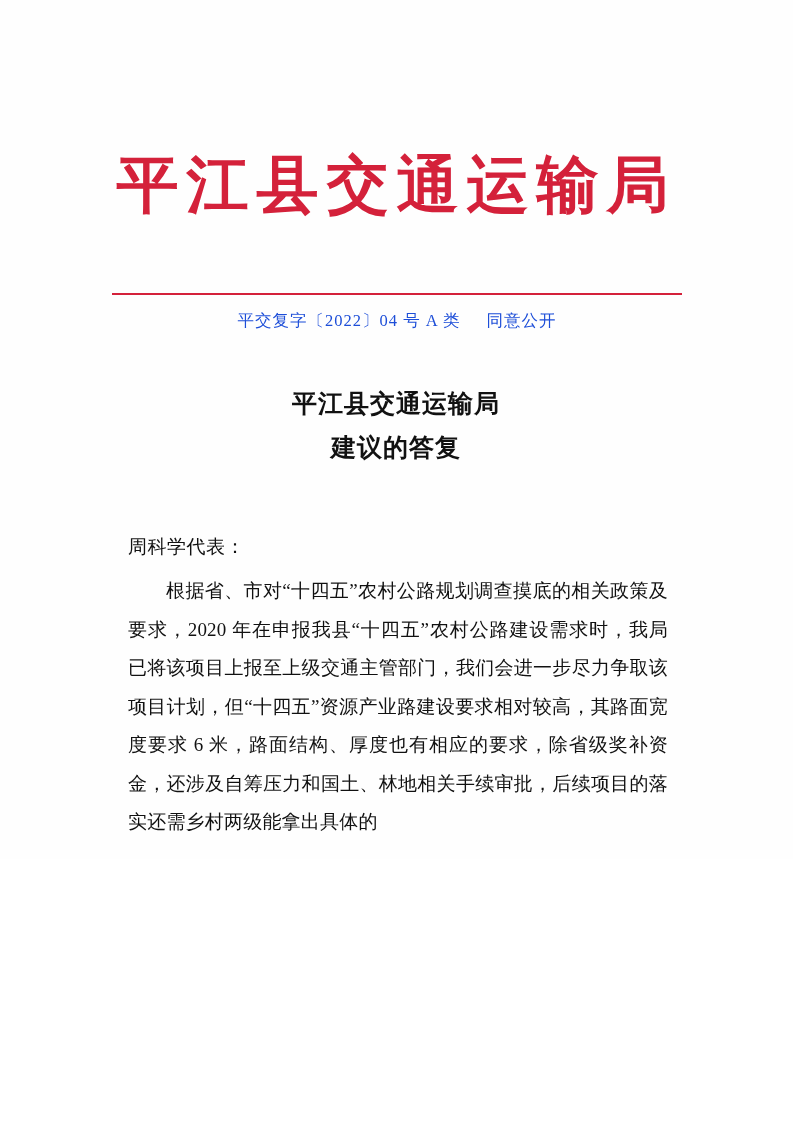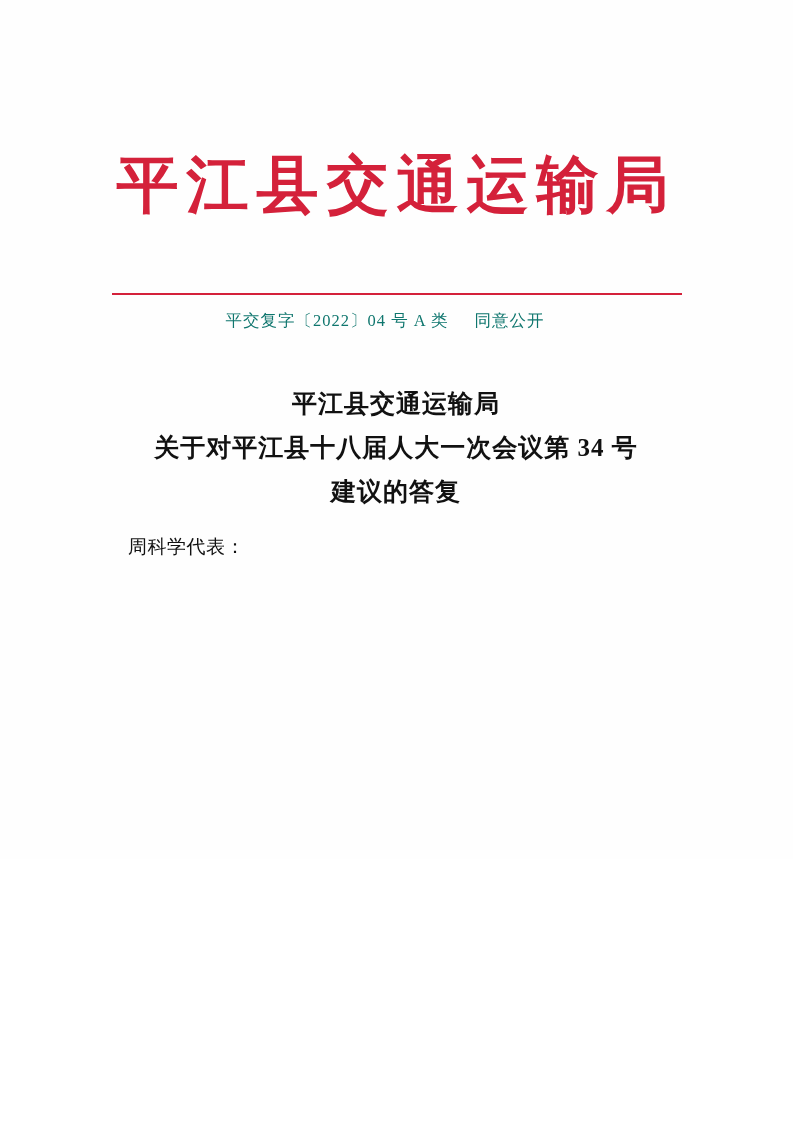--- a/index.html
+++ b/index.html
@@ -42,26 +42,26 @@
     position: absolute;
     top: 293px;
     left: 112px;
     width: 570px;
     height: 2px;
     background: #d4213a;
   }
   .doc-number-row {
     position: absolute;
     top: 310px;
-    left: 100px;
+    left: 112px;
     width: 570px;
     text-align: center;
     font-size: 16.5px;
     letter-spacing: 1px;
-    color: #0f766e;
+    color: #1d4ed8;
   }
   .doc-number-row .gap {
     display: inline-block;
     width: 26px;
   }
   .title-block {
     position: absolute;
     top: 382px;
     left: 96px;
     width: 600px;
@@ -108,21 +108,21 @@
   </div>
 
   <div class="red-rule"></div>
 
   <div class="doc-number-row">
     <span>平交复字〔2022〕04 号 A 类</span><span class="gap"></span><span>同意公开</span>
   </div>
 
   <div class="title-block">
     <div class="title-line">平江县交通运输局</div>
-    <div class="title-line">关于对平江县十八届人大一次会议第 34 号</div>
     <div class="title-line">建议的答复</div>
   </div>
 
   <div class="body-block">
     <p class="salutation">周科学代表：</p>
+    <p class="para">根据省、市对“十四五”农村公路规划调查摸底的相关政策及要求，2020 年在申报我县“十四五”农村公路建设需求时，我局已将该项目上报至上级交通主管部门，我们会进一步尽力争取该项目计划，但“十四五”资源产业路建设要求相对较高，其路面宽度要求 6 米，路面结构、厚度也有相应的要求，除省级奖补资金，还涉及自筹压力和国土、林地相关手续审批，后续项目的落实还需乡村两级能拿出具体的</p>
   </div>
 
 </div>
 
 </body></html>

